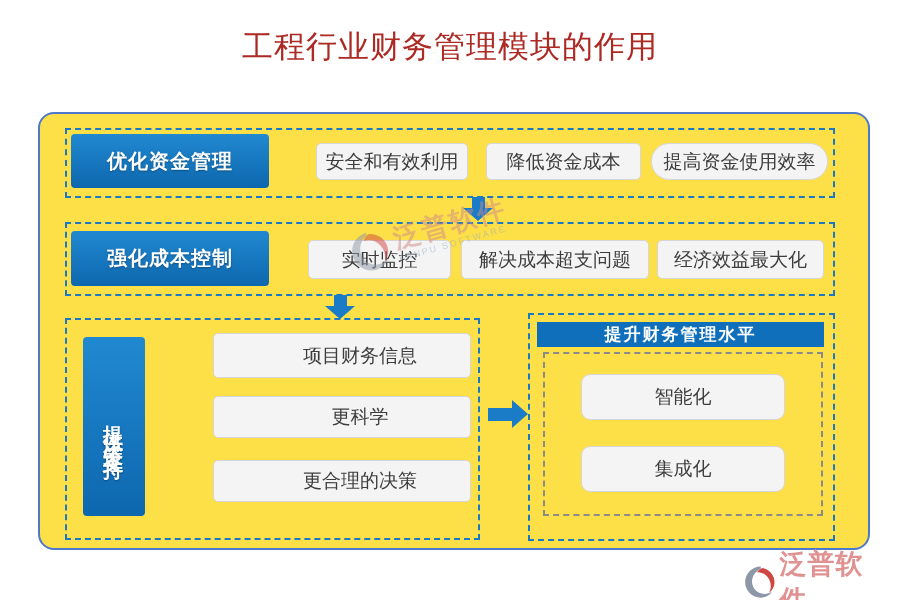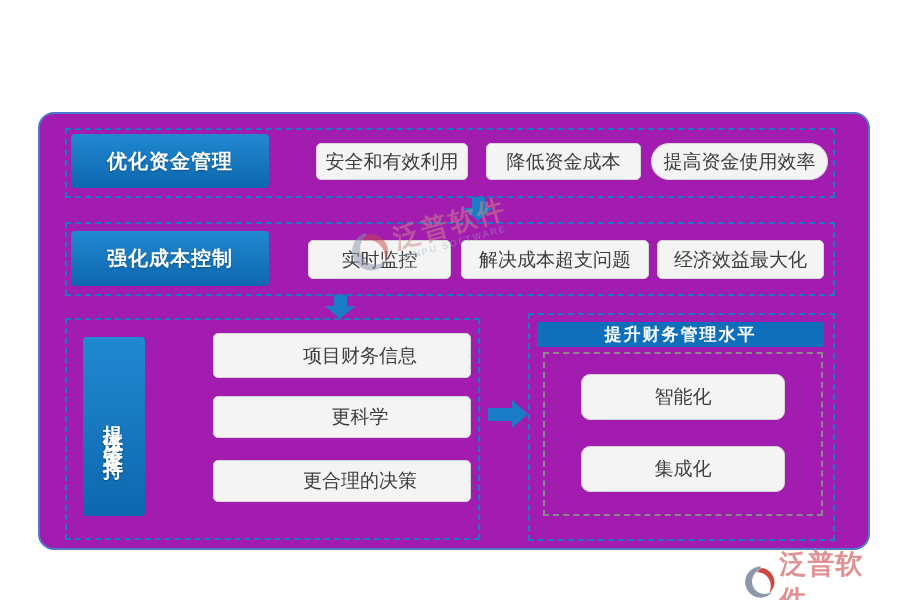--- a/index.html
+++ b/index.html
@@ -7,21 +7,21 @@
     position:relative; width:900px; height:600px; background:#ffffff;
     overflow:hidden; font-family:"Liberation Serif","DejaVu Serif",serif;
   }
   .title {
     position:absolute; top:26px; left:0; width:100%; margin:0;
     text-align:center; font-size:31px; font-weight:500; color:#ad2a24;
     letter-spacing:1px;
   }
   .container {
     position:absolute; left:38px; top:112px; width:828px; height:434px;
-    border:2px solid #4d78cc; border-radius:16px; background:#a21caf;
+    border:2px solid #4d78cc; border-radius:16px; background:#fde047;
   }
   .section { position:absolute; border:2px dashed #1a79c5; background:transparent; }
   .row1 { left:25px; top:14px;  width:766px; height:66px; }
   .row2 { left:25px; top:108px; width:766px; height:70px; }
   .row3 { left:25px; top:204px; width:411px; height:218px; }
   .rpanel { left:488px; top:199px; width:303px; height:224px; }
 
   .blue-btn {
     position:absolute; display:flex; align-items:center; justify-content:center;
     background:linear-gradient(180deg,#2189d1 0%,#0d67ae 100%);
@@ -101,20 +101,21 @@
   
   .logo { position:absolute; left:742px; top:546px; width:148px; }
   .logo-top { display:flex; align-items:center; }
   .logo-name { font-size:27px; color:#e09191; font-weight:bold; letter-spacing:1px; }
 </style>
 </head>
 <body>
 
 <div class="canvas">
 
+  <h1 class="title">工程行业财务管理模块的作用</h1>
 
   <div class="container">
 
     <div class="section row1">
       <div class="blue-btn btn-r1">优化资金管理</div>
       <div class="gbox r1b2">降低资金成本</div>
       <div class="gbox r1b1">安全和有效利用</div>
       <div class="gbox r1b3">提高资金使用效率</div>
     </div>
 

